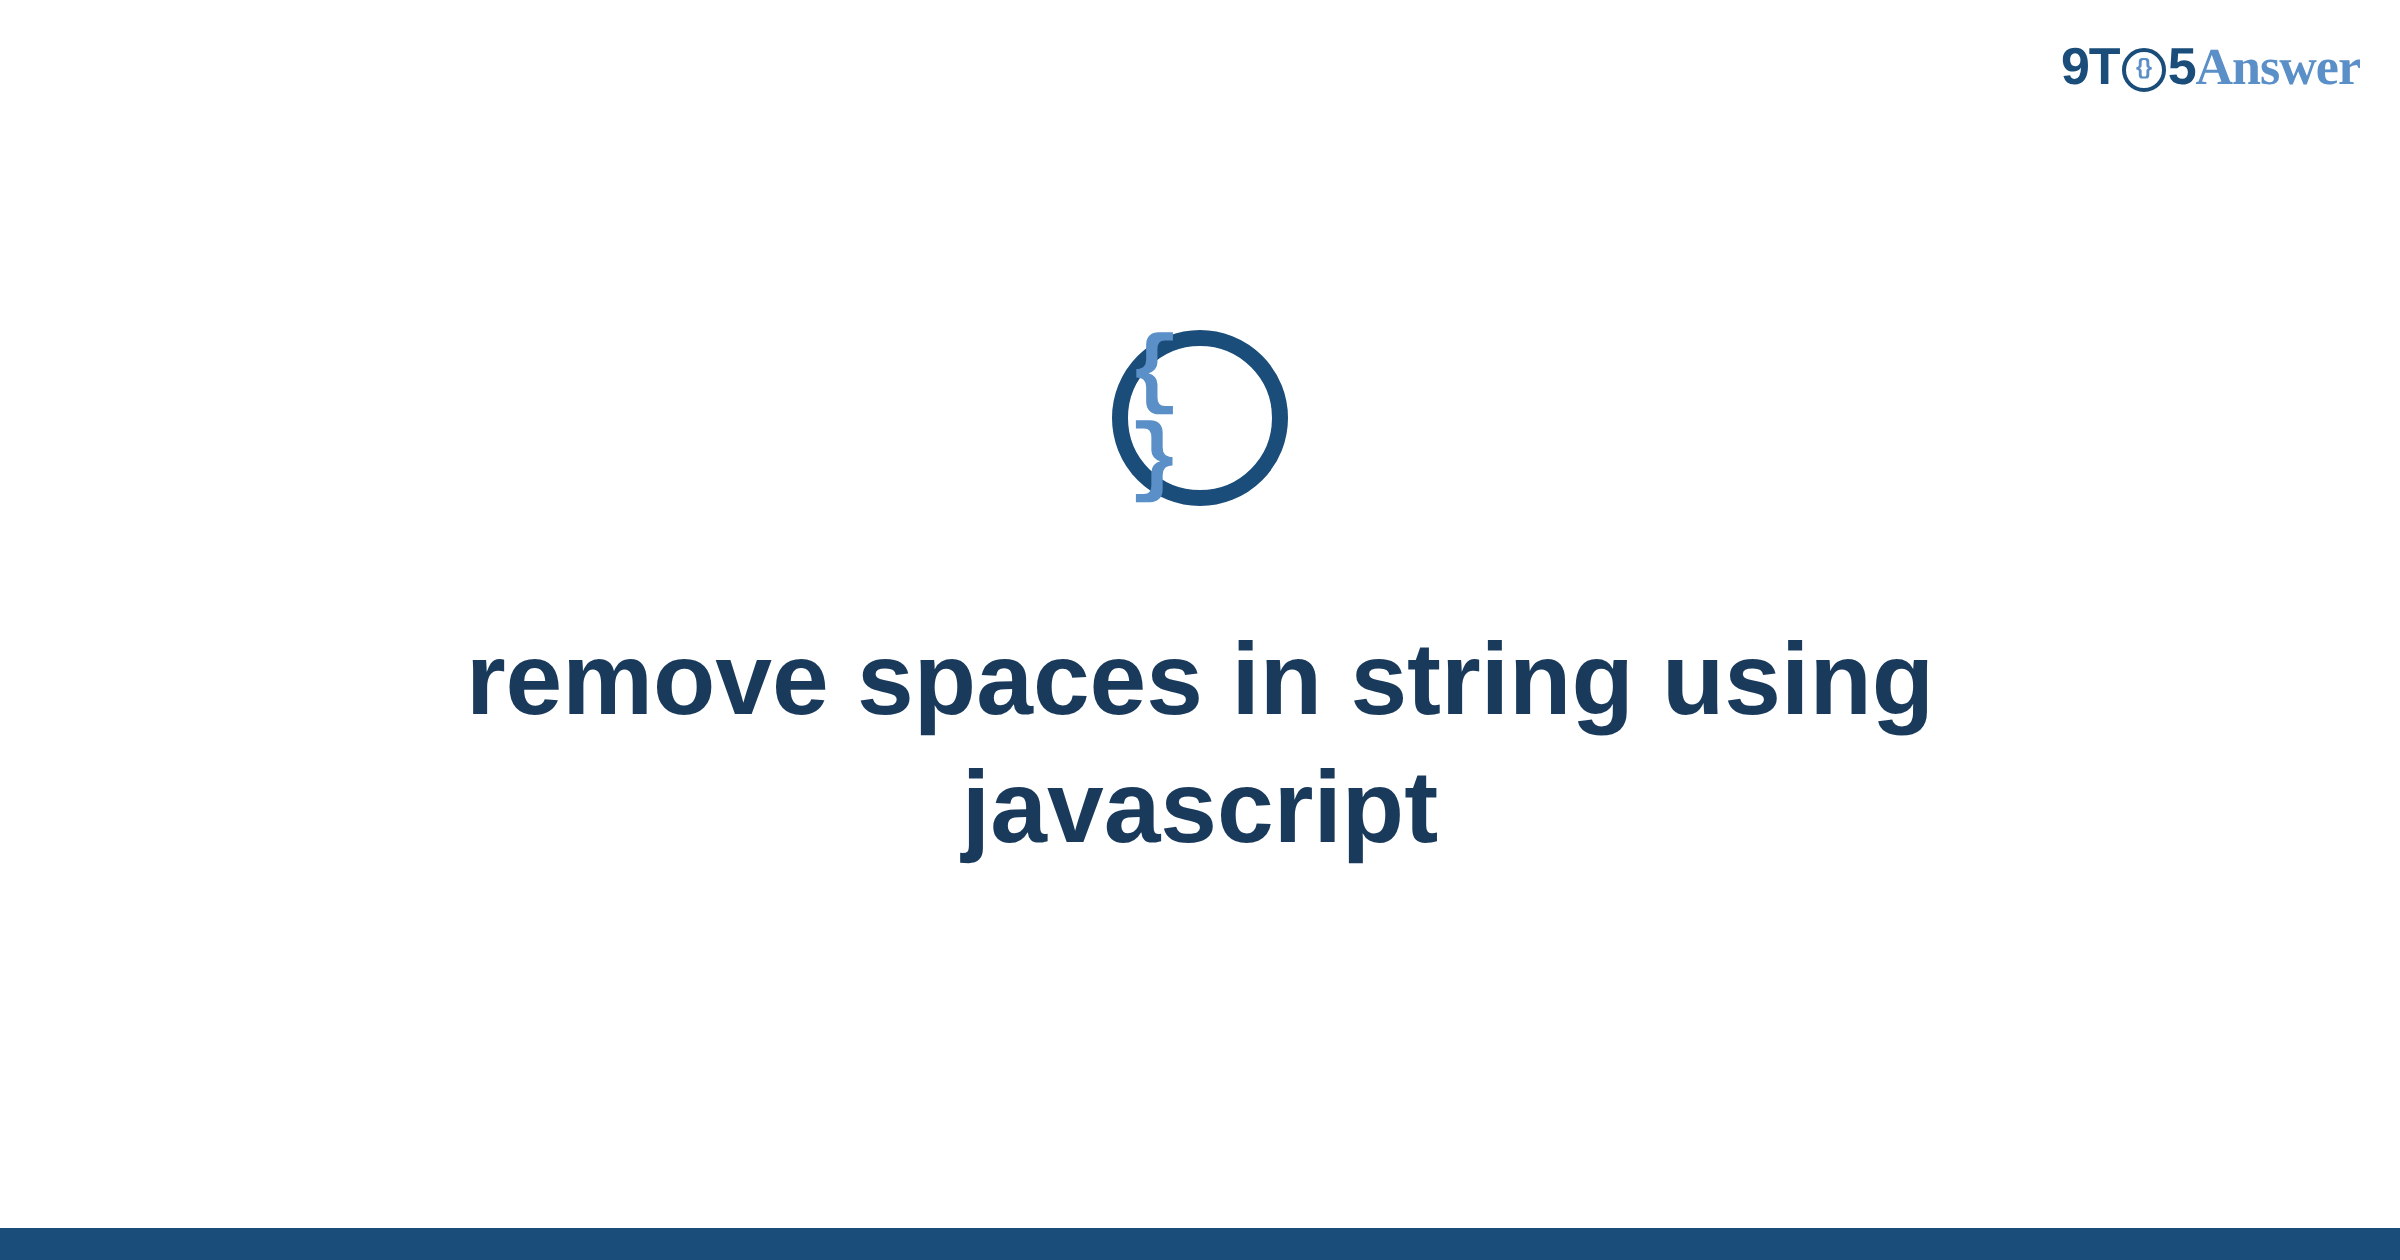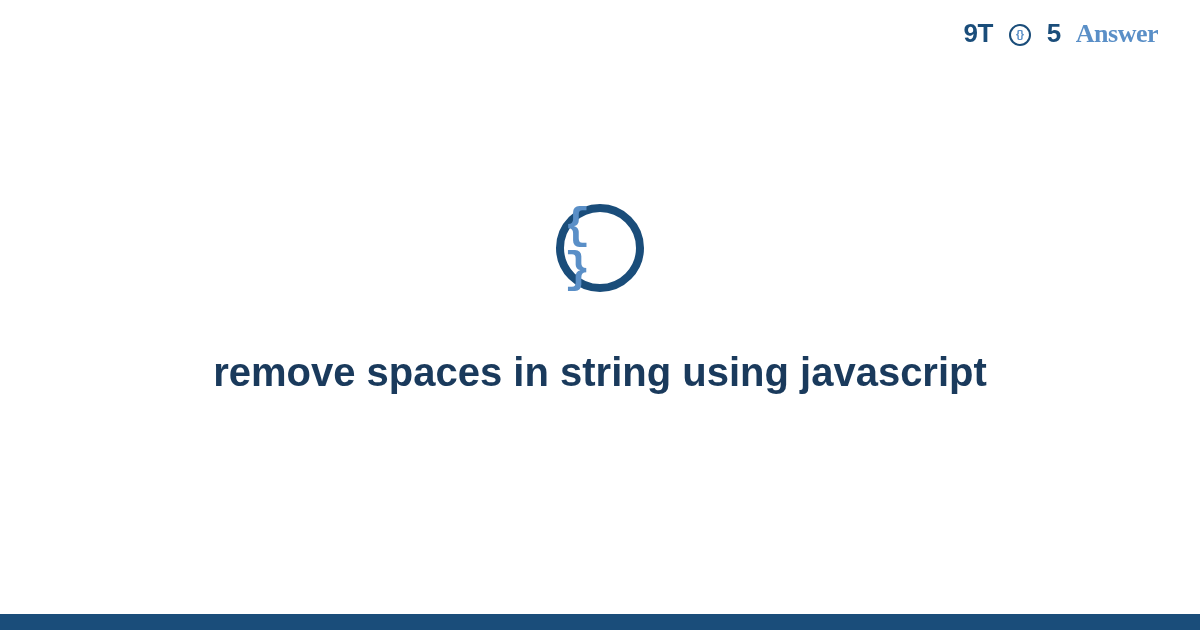--- a/index.html
+++ b/index.html
@@ -11,27 +11,26 @@
       width: 1200px;
       height: 630px;
       background: #ffffff;
       font-family: Arial, Helvetica, sans-serif;
       position: relative;
       overflow: hidden;
     }
     .logo-container {
       position: absolute;
       top: 18px;
-      right: 42px;
+      right: 20px;
       display: flex;
       align-items: center;
       font-weight: 600;
       font-size: 26px;
       letter-spacing: -0.5px;
-      gap: 15px;
     }
     .logo-9t {
       color: #1a4d7a;
     }
     .logo-o {
       display: inline-flex;
       align-items: center;
       justify-content: center;
       width: 22px;
       height: 22px;
@@ -78,21 +77,21 @@
     }
     .icon-braces {
       font-size: 44px;
       font-weight: bold;
       color: #5a8fc7;
       letter-spacing: 2px;
       line-height: 1;
       font-family: "Courier New", monospace;
     }
     .title {
-      font-size: 40px;
+      font-size: 51px;
       font-weight: bold;
       color: #1a3a5c;
       text-align: center;
       line-height: 1.25;
       max-width: 1000px;
       padding: 0 40px;
     }
     .bottom-bar {
       position: absolute;
       bottom: 0;

